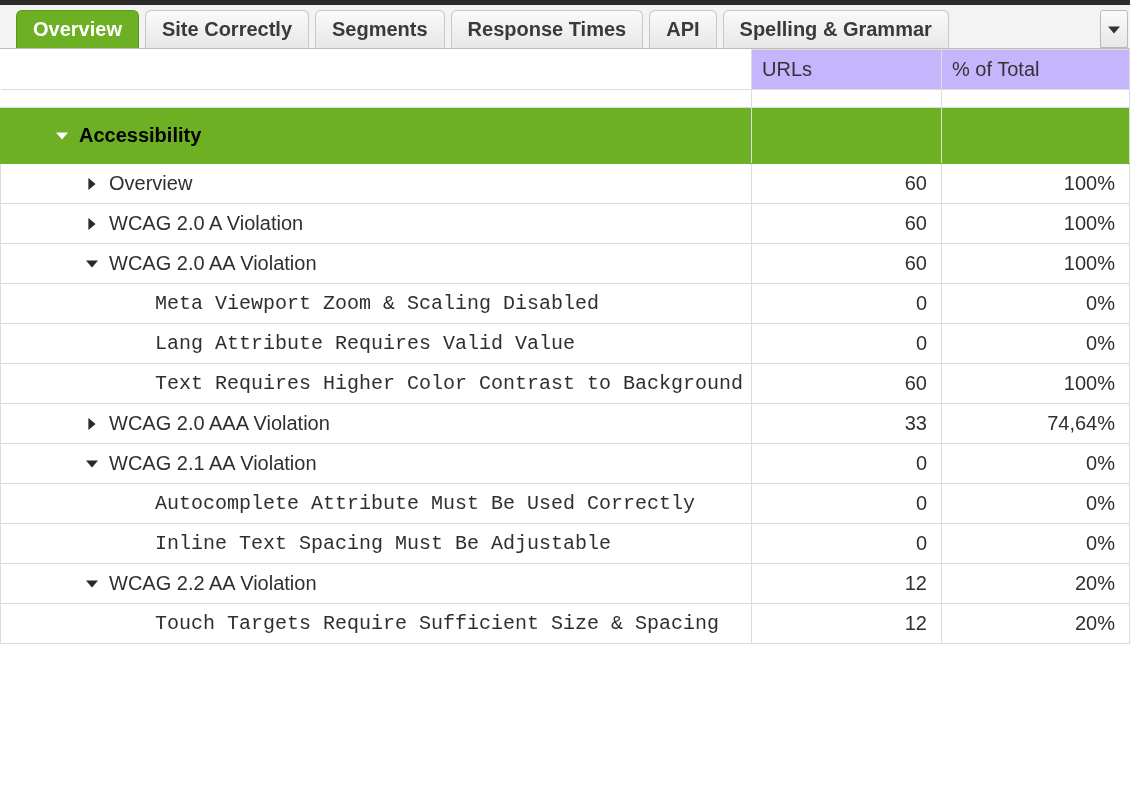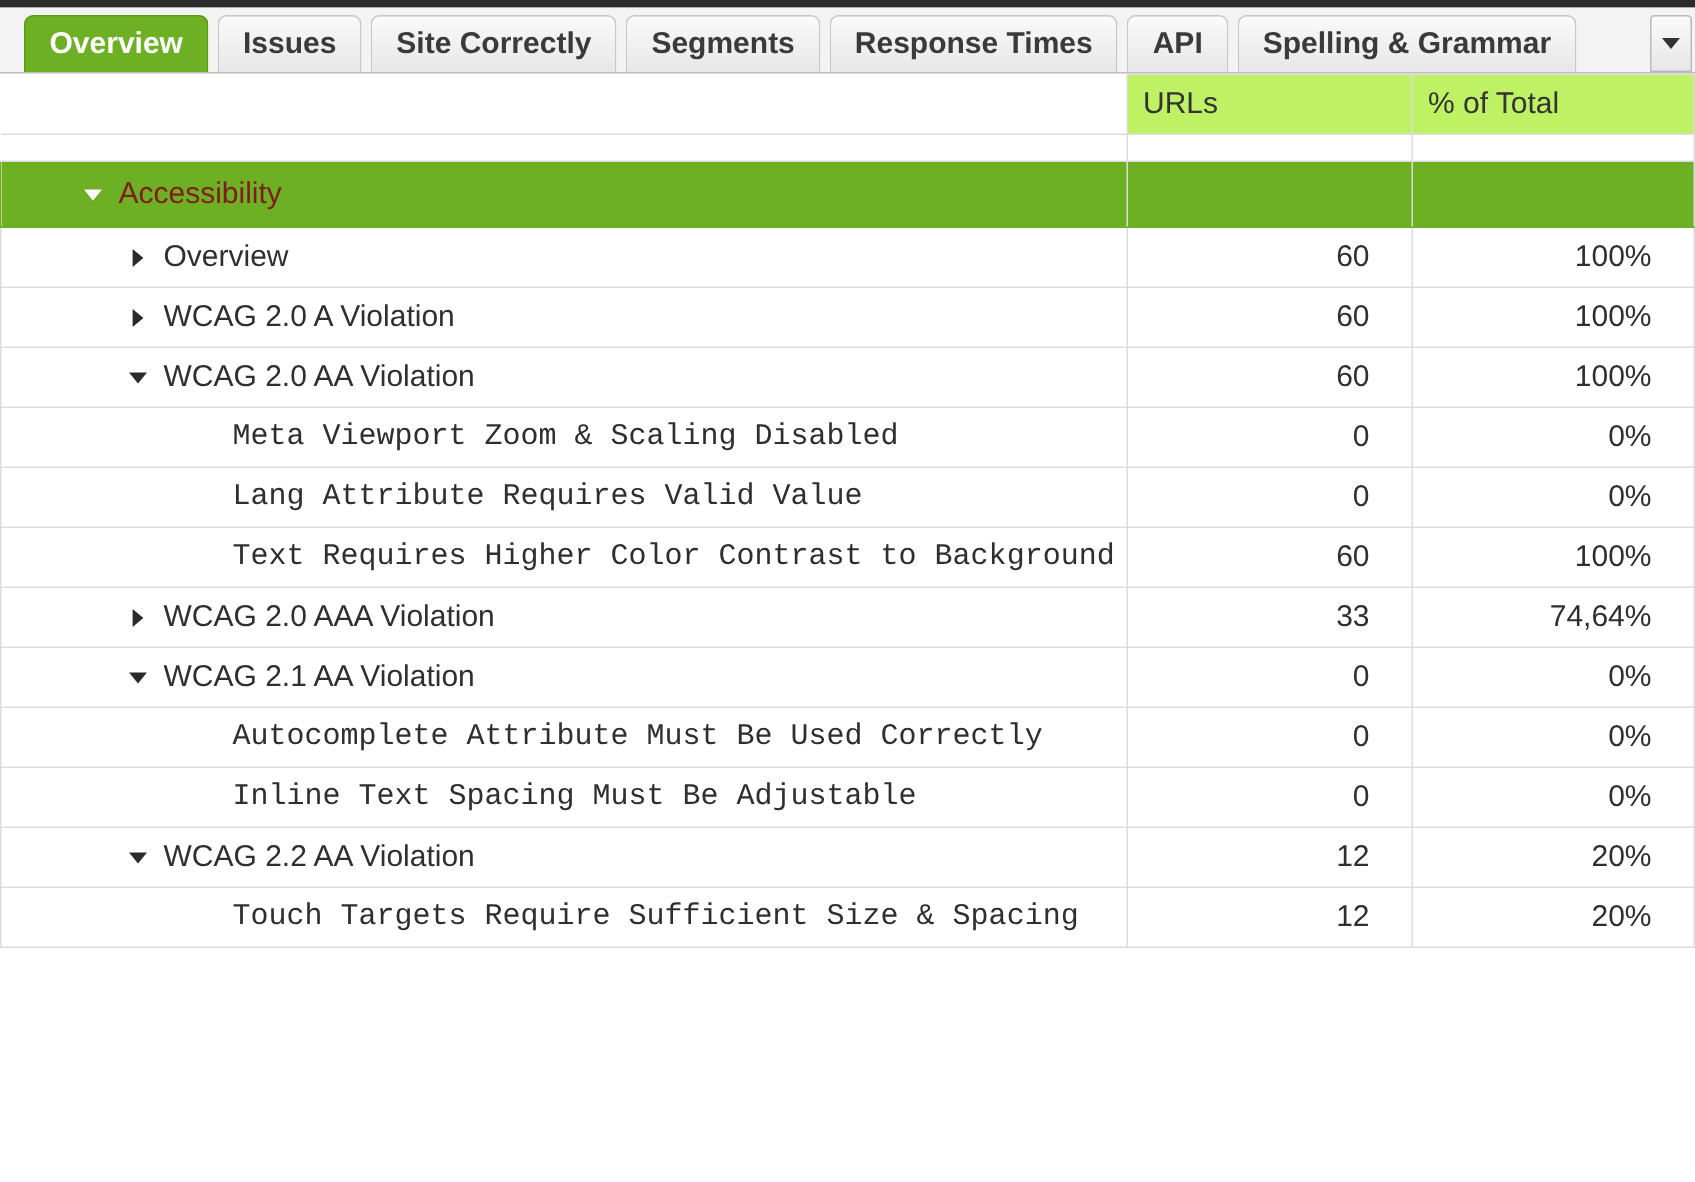--- a/index.html
+++ b/index.html
@@ -78,56 +78,56 @@
     width: 100%;
     border-collapse: collapse;
     table-layout: fixed;
   }
   .table th, .table td {
     border: 1px solid #dcdcdc;
     padding: 8px 10px;
     height: 36px;
   }
   .table thead th {
-    background: #bef264;
+    background: #c4b5fd;
     font-weight: 500;
     text-align: left;
     color: #333;
   }
   .table thead th:first-child {
     background: #fff;
     border-left: none;
     border-top: none;
   }
   col.c-urls { width: 190px; }
   col.c-pct  { width: 188px; }
   .table td.num {
     text-align: right;
-    padding-right: 28px;
+    padding-right: 14px;
   }
   .table td.label {
     white-space: nowrap;
     overflow: hidden;
     text-overflow: ellipsis;
   }
   
   tr.spacer td {
     height: 18px;
     padding: 0;
     border-left: none;
     border-right: 1px solid #dcdcdc;
     background: #fff;
   }
   tr.spacer td:first-child { border-top: none; }
   
   tr.group td {
     background: #6eb023;
-    color: #7f1d1d;
-    font-weight: 400;
-    height: 44px;
+    color: #000000;
+    font-weight: 700;
+    height: 56px;
     border-color: #6eb023;
     border-right-color: #dcdcdc;
   }
   tr.group td:last-child { border-right-color: #dcdcdc; }
   .row-content {
     display: flex;
     align-items: center;
     gap: 10px;
   }
   .row-content .caret {
@@ -146,23 +146,20 @@
 </style>
 </head>
 <body>
 
 <div class="app">
 
   <div class="tabs-wrap">
     <div class="tabs" id="tabs">
         <div class="tab active">
           <span>Overview</span>
-        </div>
-        <div class="tab">
-          <span>Issues</span>
         </div>
         <div class="tab">
           <span>Site Correctly</span>
         </div>
         <div class="tab">
           <span>Segments</span>
         </div>
         <div class="tab">
           <span>Response Times</span>
         </div>

